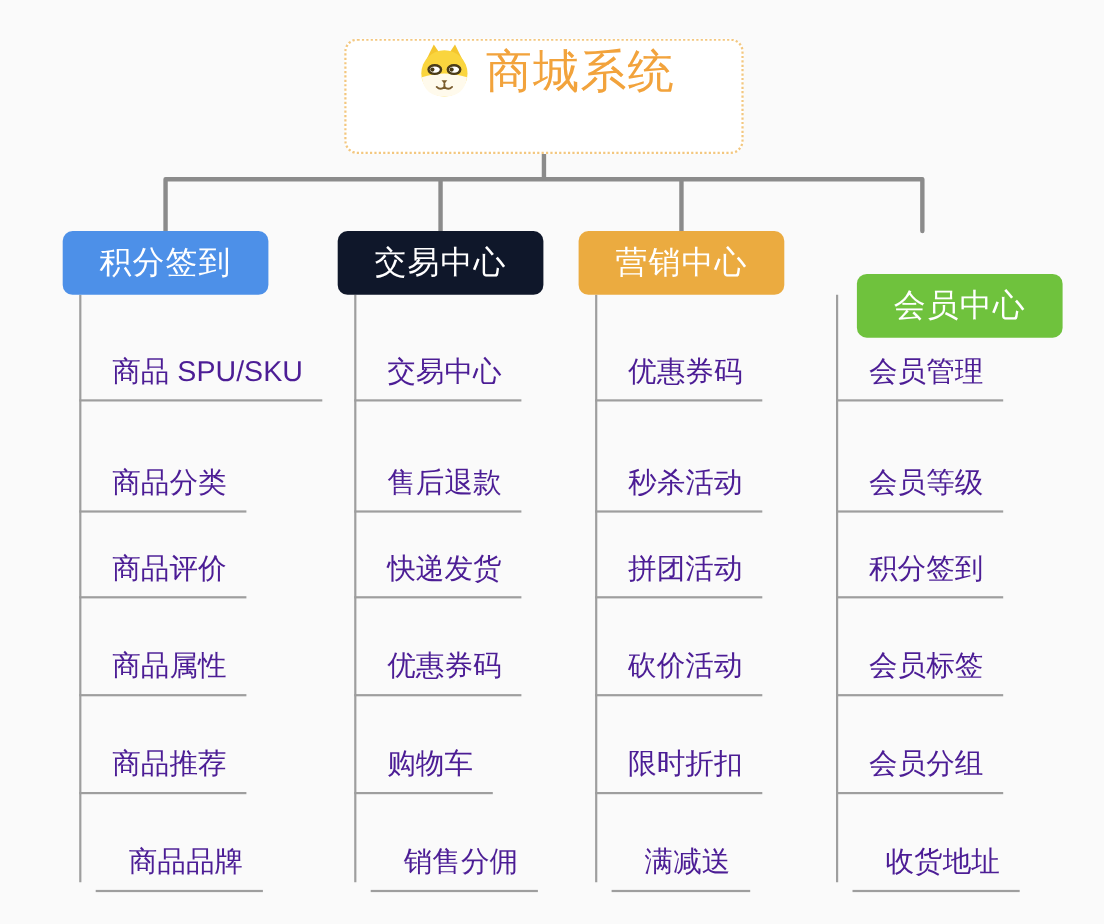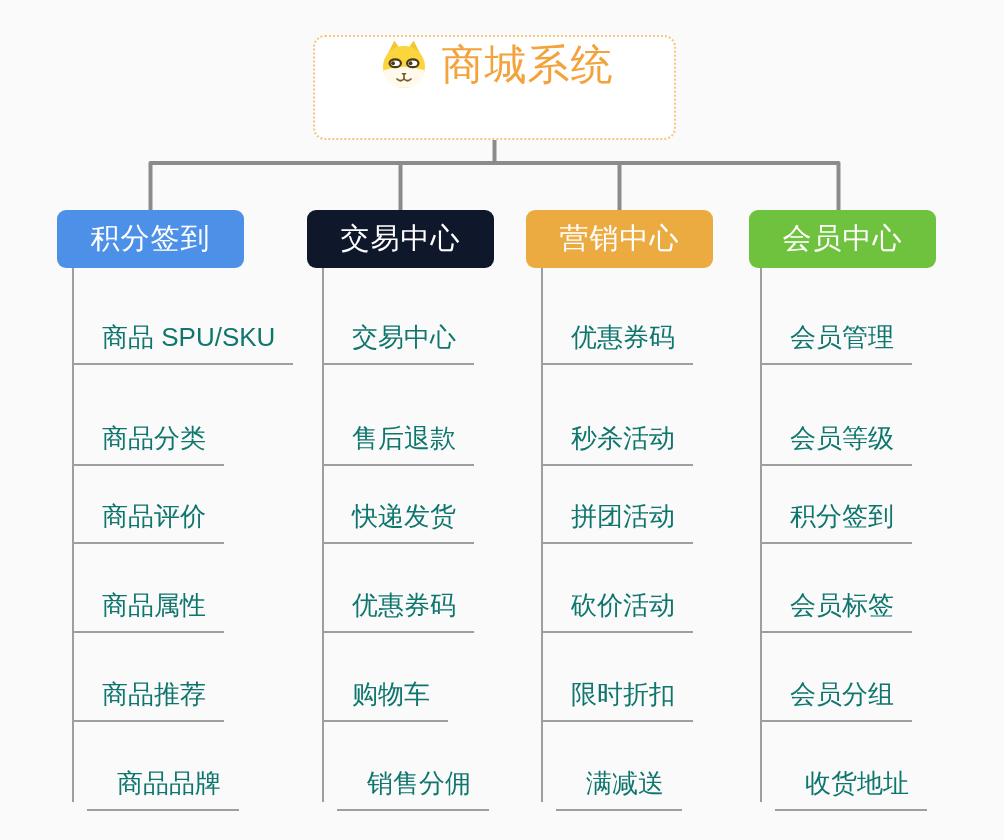--- a/index.html
+++ b/index.html
@@ -25,29 +25,29 @@
   }
   .dog-icon{width:56px;height:56px;flex:0 0 auto;}
 
   
   .branch{
     position:absolute;top:210px;width:187px;height:58px;
     border-radius:9px;
     display:flex;align-items:center;justify-content:center;
     color:#ffffff;font-size:29px;letter-spacing:1px;
   }
-  .b0{left:57px;} .b1{left:307px;} .b2{left:526px;} .b3{left:749px;}
+  .b0{left:57px;} .b1{left:307px;} .b2{left:526px;} .b3{left:779px;margin-top:39px;}
 
   
   .leaf{
     position:absolute;height:44px;
     display:inline-flex;align-items:flex-end;
     padding:0 18px 8px 30px;
     border-bottom:2px solid #9e9e9e;
-    font-size:26px;color:#0f766e;white-space:nowrap;
+    font-size:26px;color:#4c1d95;white-space:nowrap;
   }
   .c0{left:72px;} .c1{left:322px;} .c2{left:541px;} .c3{left:760px;}
   .r0{top:311px;} .r1{top:412px;} .r2{top:490px;}
   .r3{top:579px;} .r4{top:668px;} .r5{top:757px;margin-left:15px;}
 </style>
 </head>
 <body>
 
 <div class="canvas">
 

